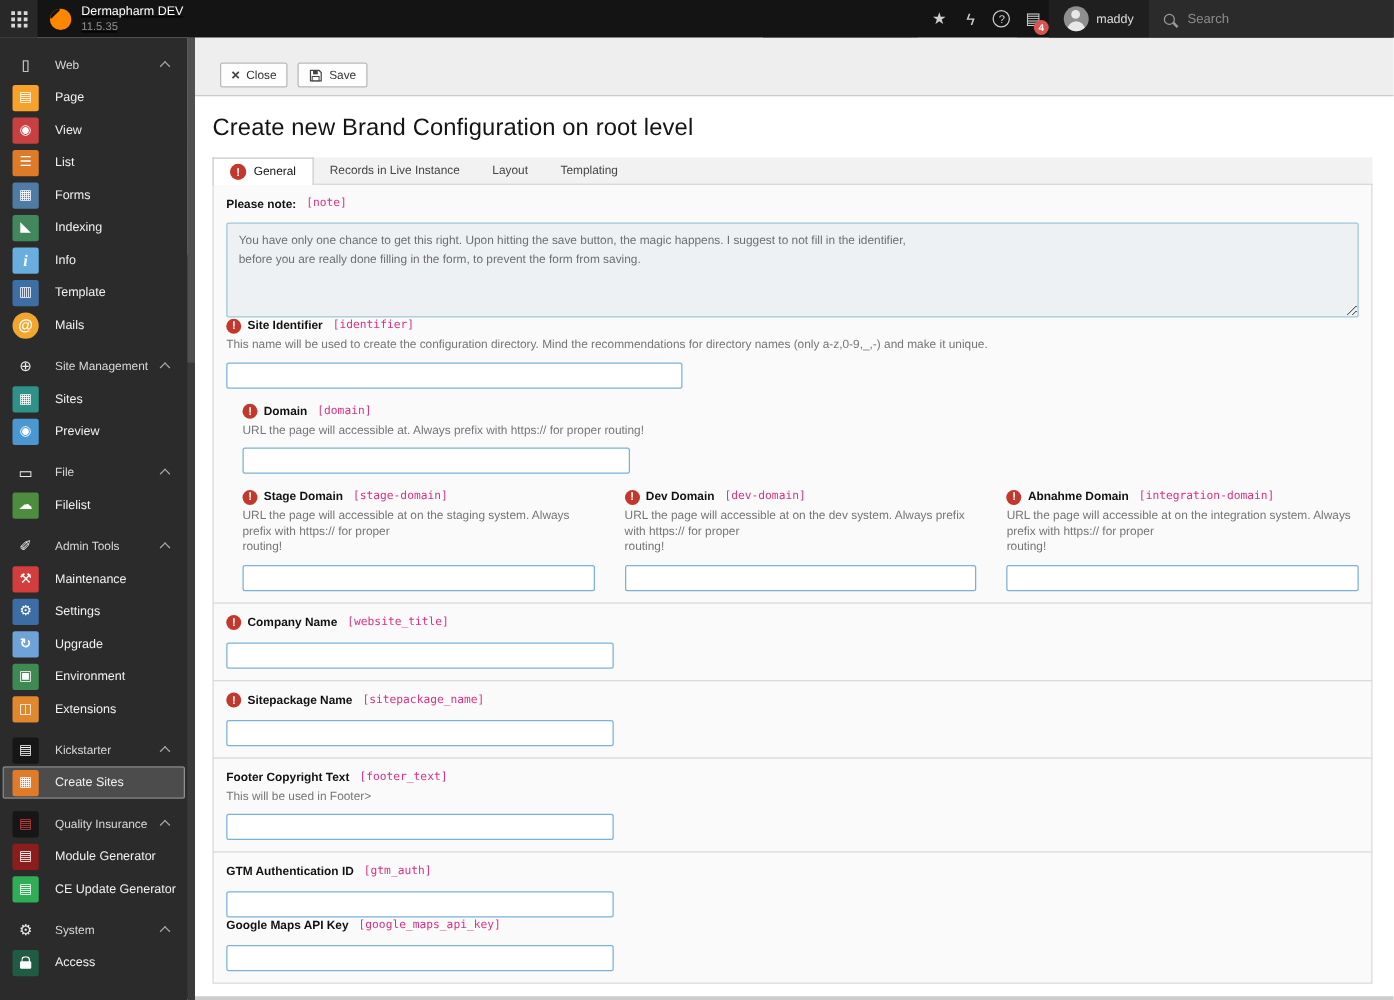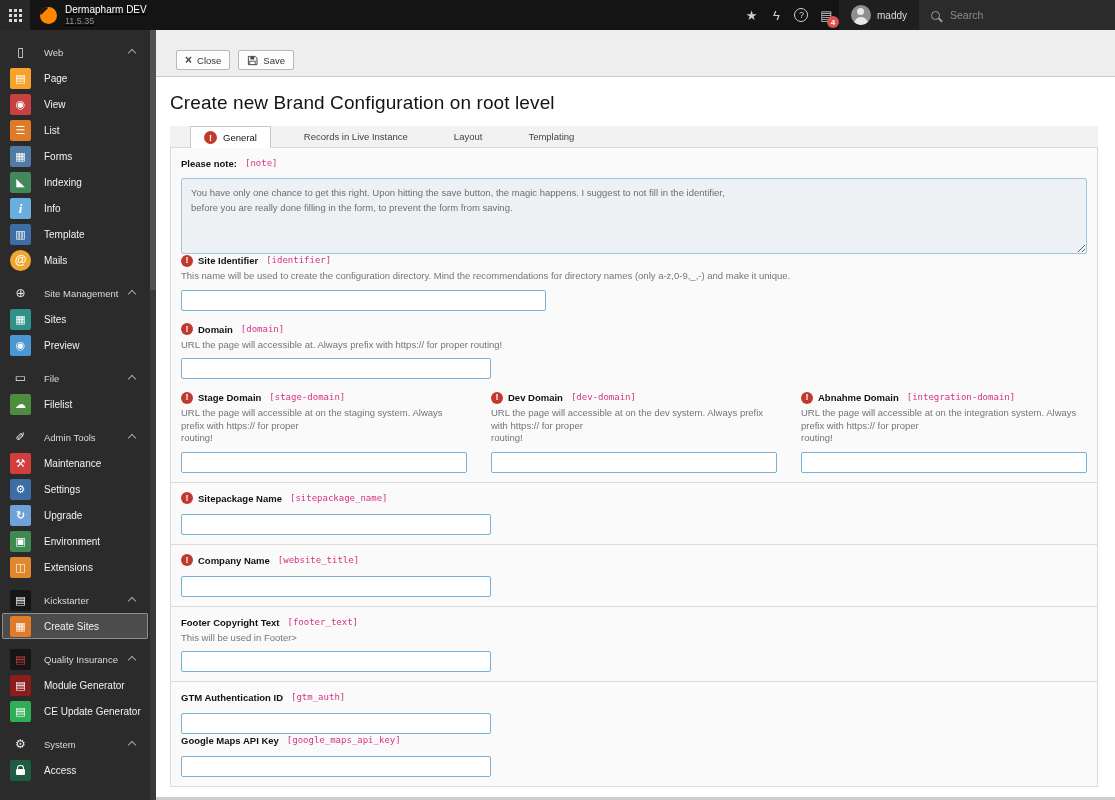--- a/index.html
+++ b/index.html
@@ -56,29 +56,29 @@
   
   .main{position:fixed;left:156px;top:30px;right:0;bottom:0;background:#fff;overflow:hidden;}
   .docheader{height:47px;background:#eee;border-bottom:1px solid #c9c9c9;padding:20px 0 0 20px;display:flex;gap:8px;align-items:flex-start;}
   .btn{display:inline-flex;align-items:center;gap:5px;font-size:9.5px;color:#333;background:#fdfdfd;border:1px solid #b9b9b9;border-radius:2px;padding:0 8px;height:20px;cursor:pointer;font-family:inherit;}
   .x-ico{font-size:12px;line-height:1;color:#444;font-weight:bold;}
   .save-svg{width:11px;height:11px;display:block;}
   .content{padding:0 17px 0 14px;}
   .page-title{font-size:19px;font-weight:500;color:#141414;margin:15px 0 12px;letter-spacing:.1px;}
 
   .tabbar{display:flex;background:#f2f2f2;border-bottom:1px solid #c9c9c9;height:22px;align-items:stretch;overflow:visible;}
-  .tab{display:flex;align-items:center;gap:6px;padding:0 13px;font-size:9.5px;color:#444;cursor:pointer;margin-left:20px;}
+  .tab{display:flex;align-items:center;gap:6px;padding:0 13px;font-size:9.5px;color:#444;cursor:pointer;}
   .tab.active{background:#fff;border:1px solid #c9c9c9;border-bottom:none;margin-bottom:-1px;color:#111;}
   .tab-err{width:13px;height:13px;border-radius:50%;background:#c0392c;color:#fff;font-size:9px;font-weight:bold;display:flex;align-items:center;justify-content:center;flex:0 0 13px;}
   .tab-err::after{content:"!";}
 
   .panel{border:1px solid #dadada;background:#fafafa;padding:9px 10px;margin-top:-1px;}
   .grid2{display:grid;grid-template-columns:1fr;column-gap:14px;}
   .grid3{display:grid;grid-template-columns:1fr 1fr 1fr;column-gap:24px;}
-  .mt{margin-top:12px;}
+  .mt{margin-top:12px;margin-left:13px;}
   .field-label{display:flex;align-items:center;gap:5px;line-height:13px;}
   .req{width:12px;height:12px;border-radius:50%;background:#c0392c;color:#fff;display:inline-flex;align-items:center;justify-content:center;font-size:9px;font-weight:bold;flex:0 0 12px;}
   .req::after{content:"!";}
   .lbl{font-size:9.5px;font-weight:bold;color:#111;}
   .tag{font-family:"DejaVu Sans Mono","Liberation Mono",monospace;font-size:9px;font-weight:normal;color:#d63384;margin-left:3px;}
   .field-desc{font-size:9.5px;color:#757575;line-height:1.32;margin:3px 0 7px;white-space:pre-line;}
   .text-input{height:21px;border:1px solid #7ab1d8;border-radius:2px;background:#fff;outline:none;padding:0 6px;font-size:10px;font-family:inherit;display:block;}
   .w310{width:310px;}.w365{width:365px;}.wfull{width:100%;}
   .gap-top{margin-top:9px;}
   .note-area{width:100%;height:76px;border:1px solid #9ec5de;border-radius:2px;background:#eef1f4;color:#6e6e6e;
@@ -391,33 +391,33 @@
 routing!</div>
           <input type="text" class="text-input wfull" style="">
         </div>
       </div>
     </section>
 
     <section class="panel">
       <div class="field">
         <div class="field-label">
           <span class="req"></span>
-          <span class="lbl">Sitepackage Name</span>
-          <code class="tag">[sitepackage_name]</code>
+          <span class="lbl">Company Name</span>
+          <code class="tag">[website_title]</code>
         </div>
         <input type="text" class="text-input w310 gap-top" style="">
       </div>
     </section>
 
     <section class="panel">
       <div class="field">
         <div class="field-label">
           <span class="req"></span>
-          <span class="lbl">Company Name</span>
-          <code class="tag">[website_title]</code>
+          <span class="lbl">Sitepackage Name</span>
+          <code class="tag">[sitepackage_name]</code>
         </div>
         <input type="text" class="text-input w310 gap-top" style="">
       </div>
     </section>
 
     <section class="panel">
       <div class="field">
         <div class="field-label">
           <span class="lbl">Footer Copyright Text</span>
           <code class="tag">[footer_text]</code>

